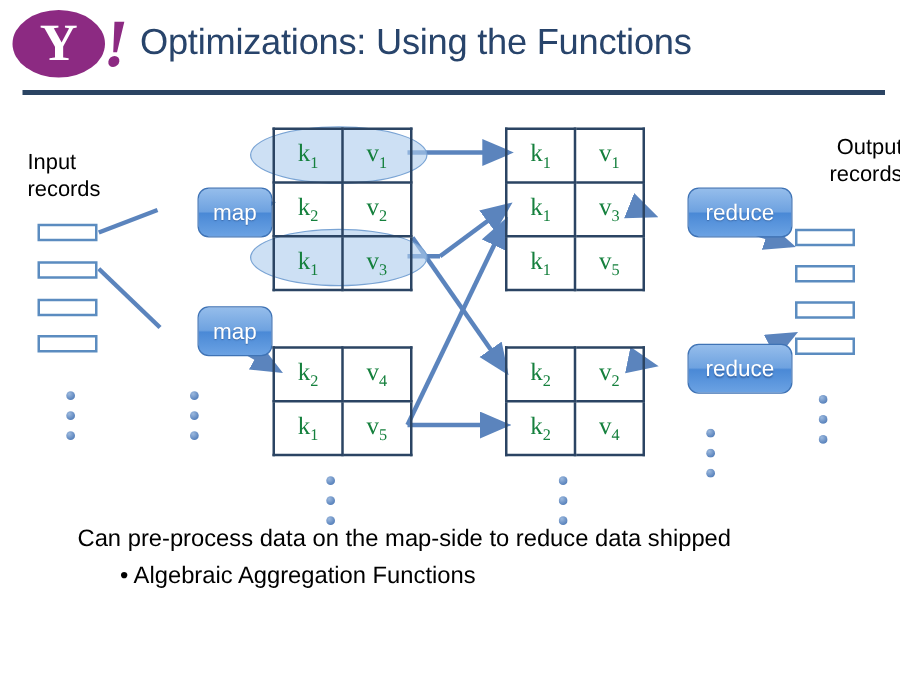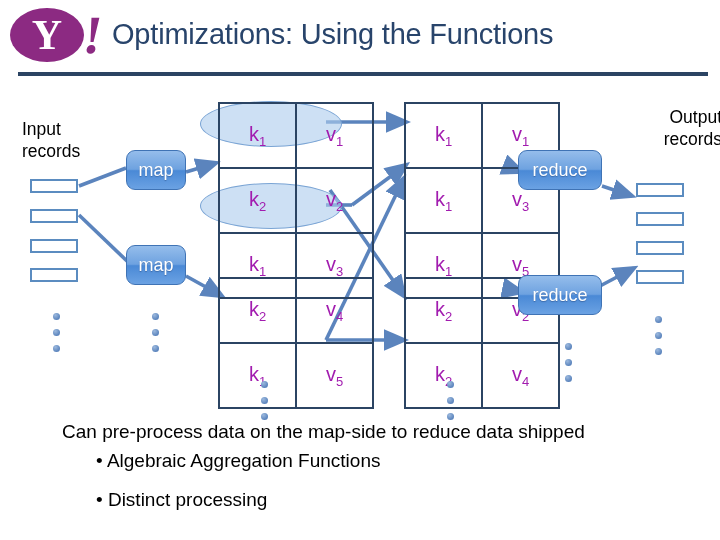--- a/index.html
+++ b/index.html
@@ -56,31 +56,32 @@
   }
 
   
   .node{
     position:absolute;border-radius:9px;box-sizing:border-box;
     border:1px solid #3f73b5;
     background:linear-gradient(to bottom,#95bdeb 0%,#6ea2e0 48%,#4a89d6 52%,#6ba2e3 100%);
     color:#ffffff;font-size:18px;text-align:center;
     display:flex;align-items:center;justify-content:center;
     text-shadow:0 1px 1px rgba(30,60,110,.45);
+    margin-left:32px;
   }
 
   
   .kvtable{position:absolute;border-collapse:collapse;}
   .kvtable td{
     border:2.5px solid #2b4463;
     width:53px;height:41px;
     text-align:center;vertical-align:middle;
-    font-size:20px;color:#a21caf;
-    font-family:Liberation Sans, sans-serif;
-    padding:11px;background:transparent;
+    font-size:20px;color:#15803d;
+    font-family:Liberation Serif, serif;
+    padding:0;background:transparent;
   }
   .kvtable td sub{font-size:13px;}
 
   
   .ellipse{
     position:absolute;border-radius:50%;
     background:rgba(175,205,238,.62);
     border:1px solid #7aa4d4;
   }
 
@@ -248,15 +249,14 @@
   <div class="rec" style="left:636px;top:212px;"></div>
   <div class="rec" style="left:636px;top:241px;"></div>
   <div class="rec" style="left:636px;top:270px;"></div>
 
   <div class="dot" style="left:655px;top:316px;"></div>
   <div class="dot" style="left:655px;top:332px;"></div>
   <div class="dot" style="left:655px;top:348px;"></div>
 
   <div class="body-text" id="bullet-lead">Can pre-process data on the map-side to reduce data shipped</div>
   <div class="body-text" id="bullet-1">• Algebraic Aggregation Functions</div>
-  <div class="body-text" id="bullet-2">• Distinct processing</div>
 
 </div>
 
 </body></html>

